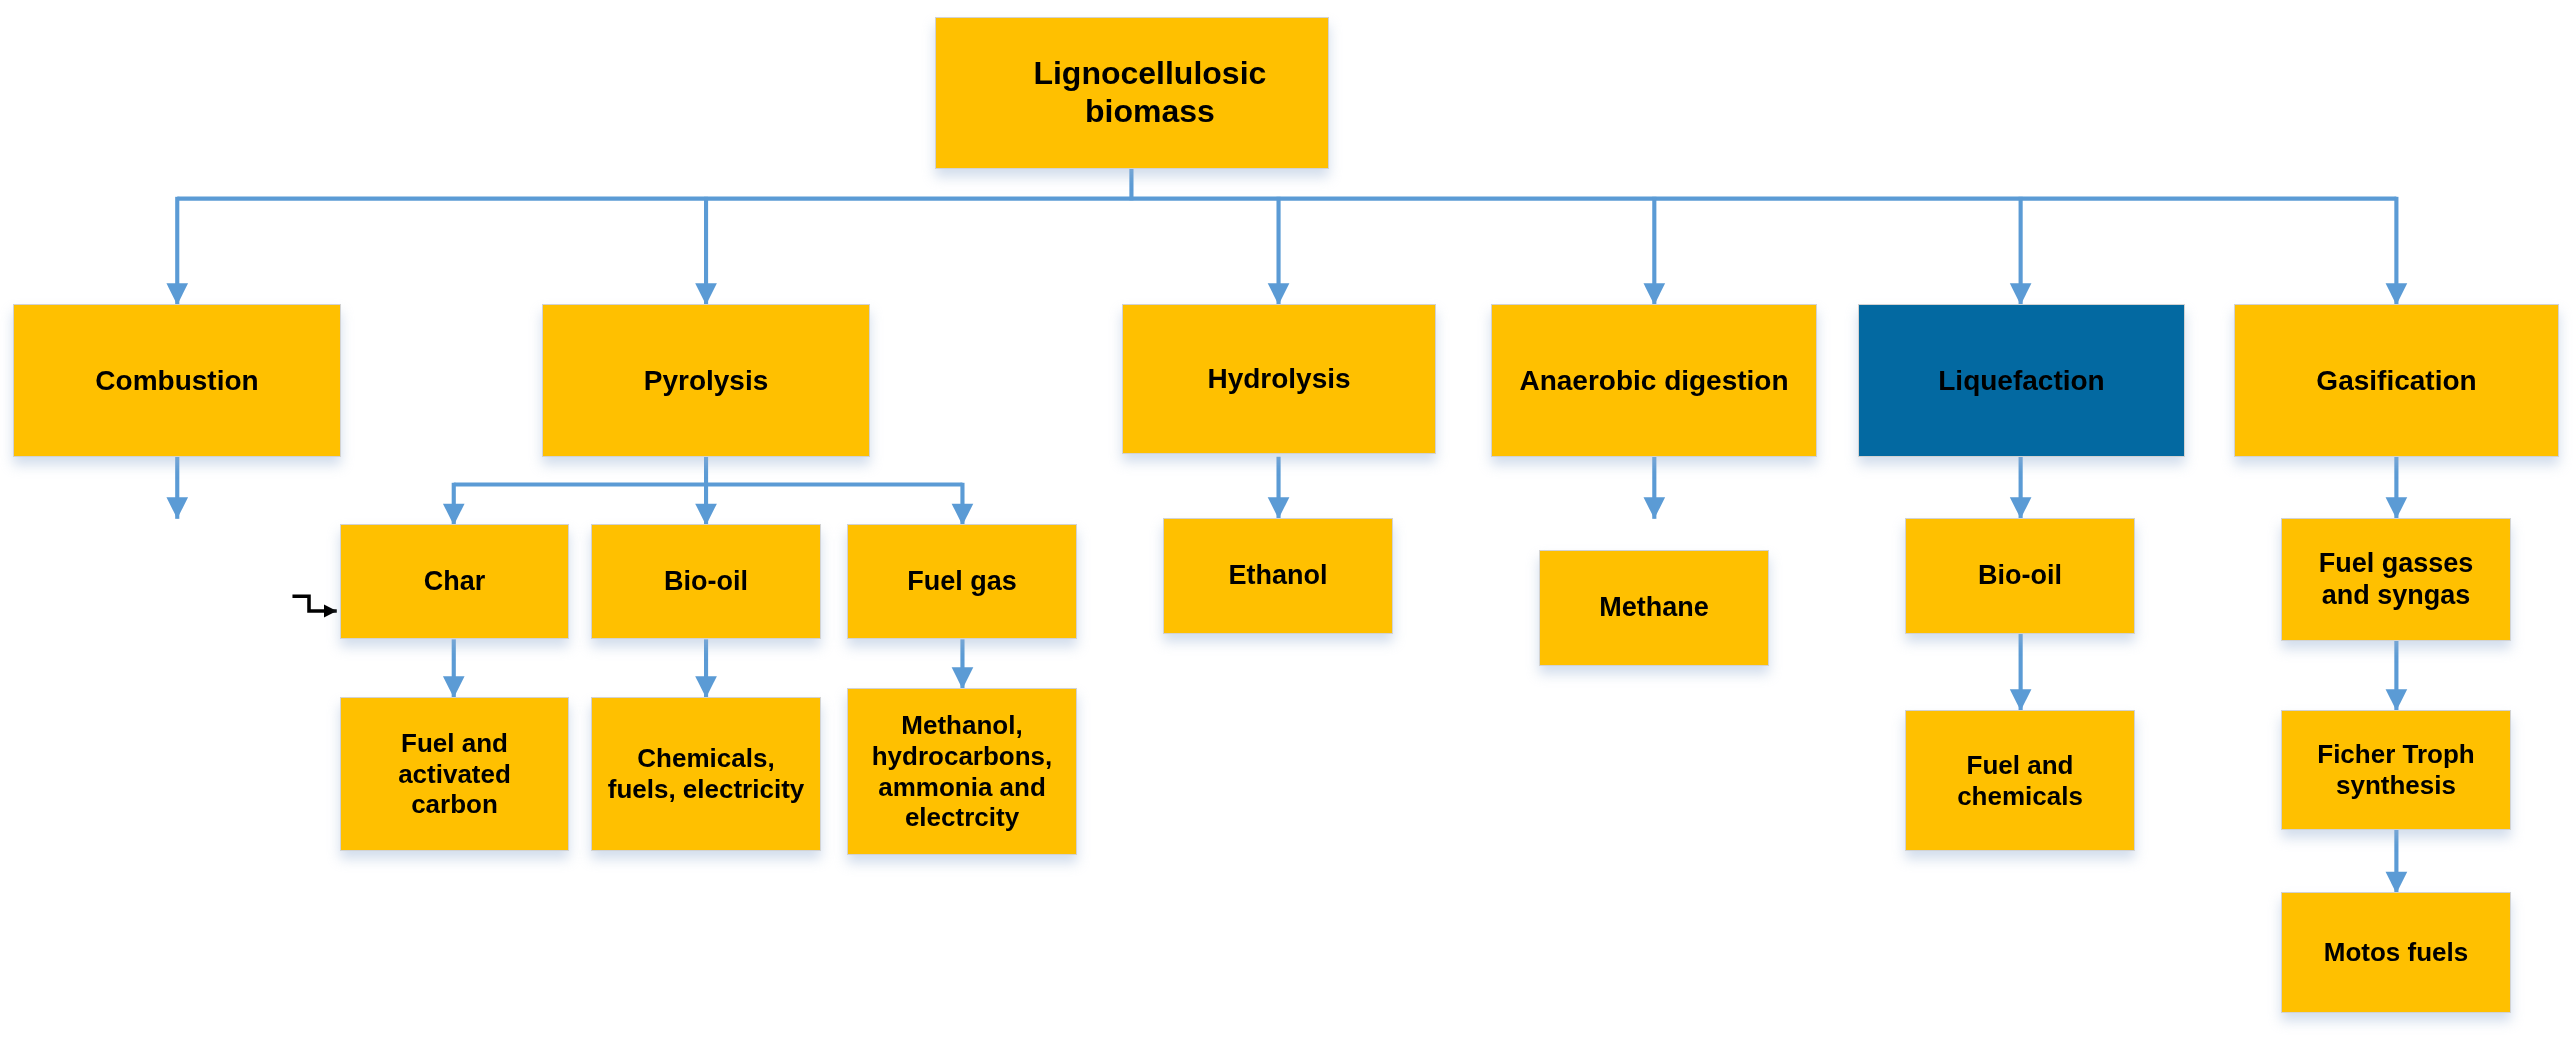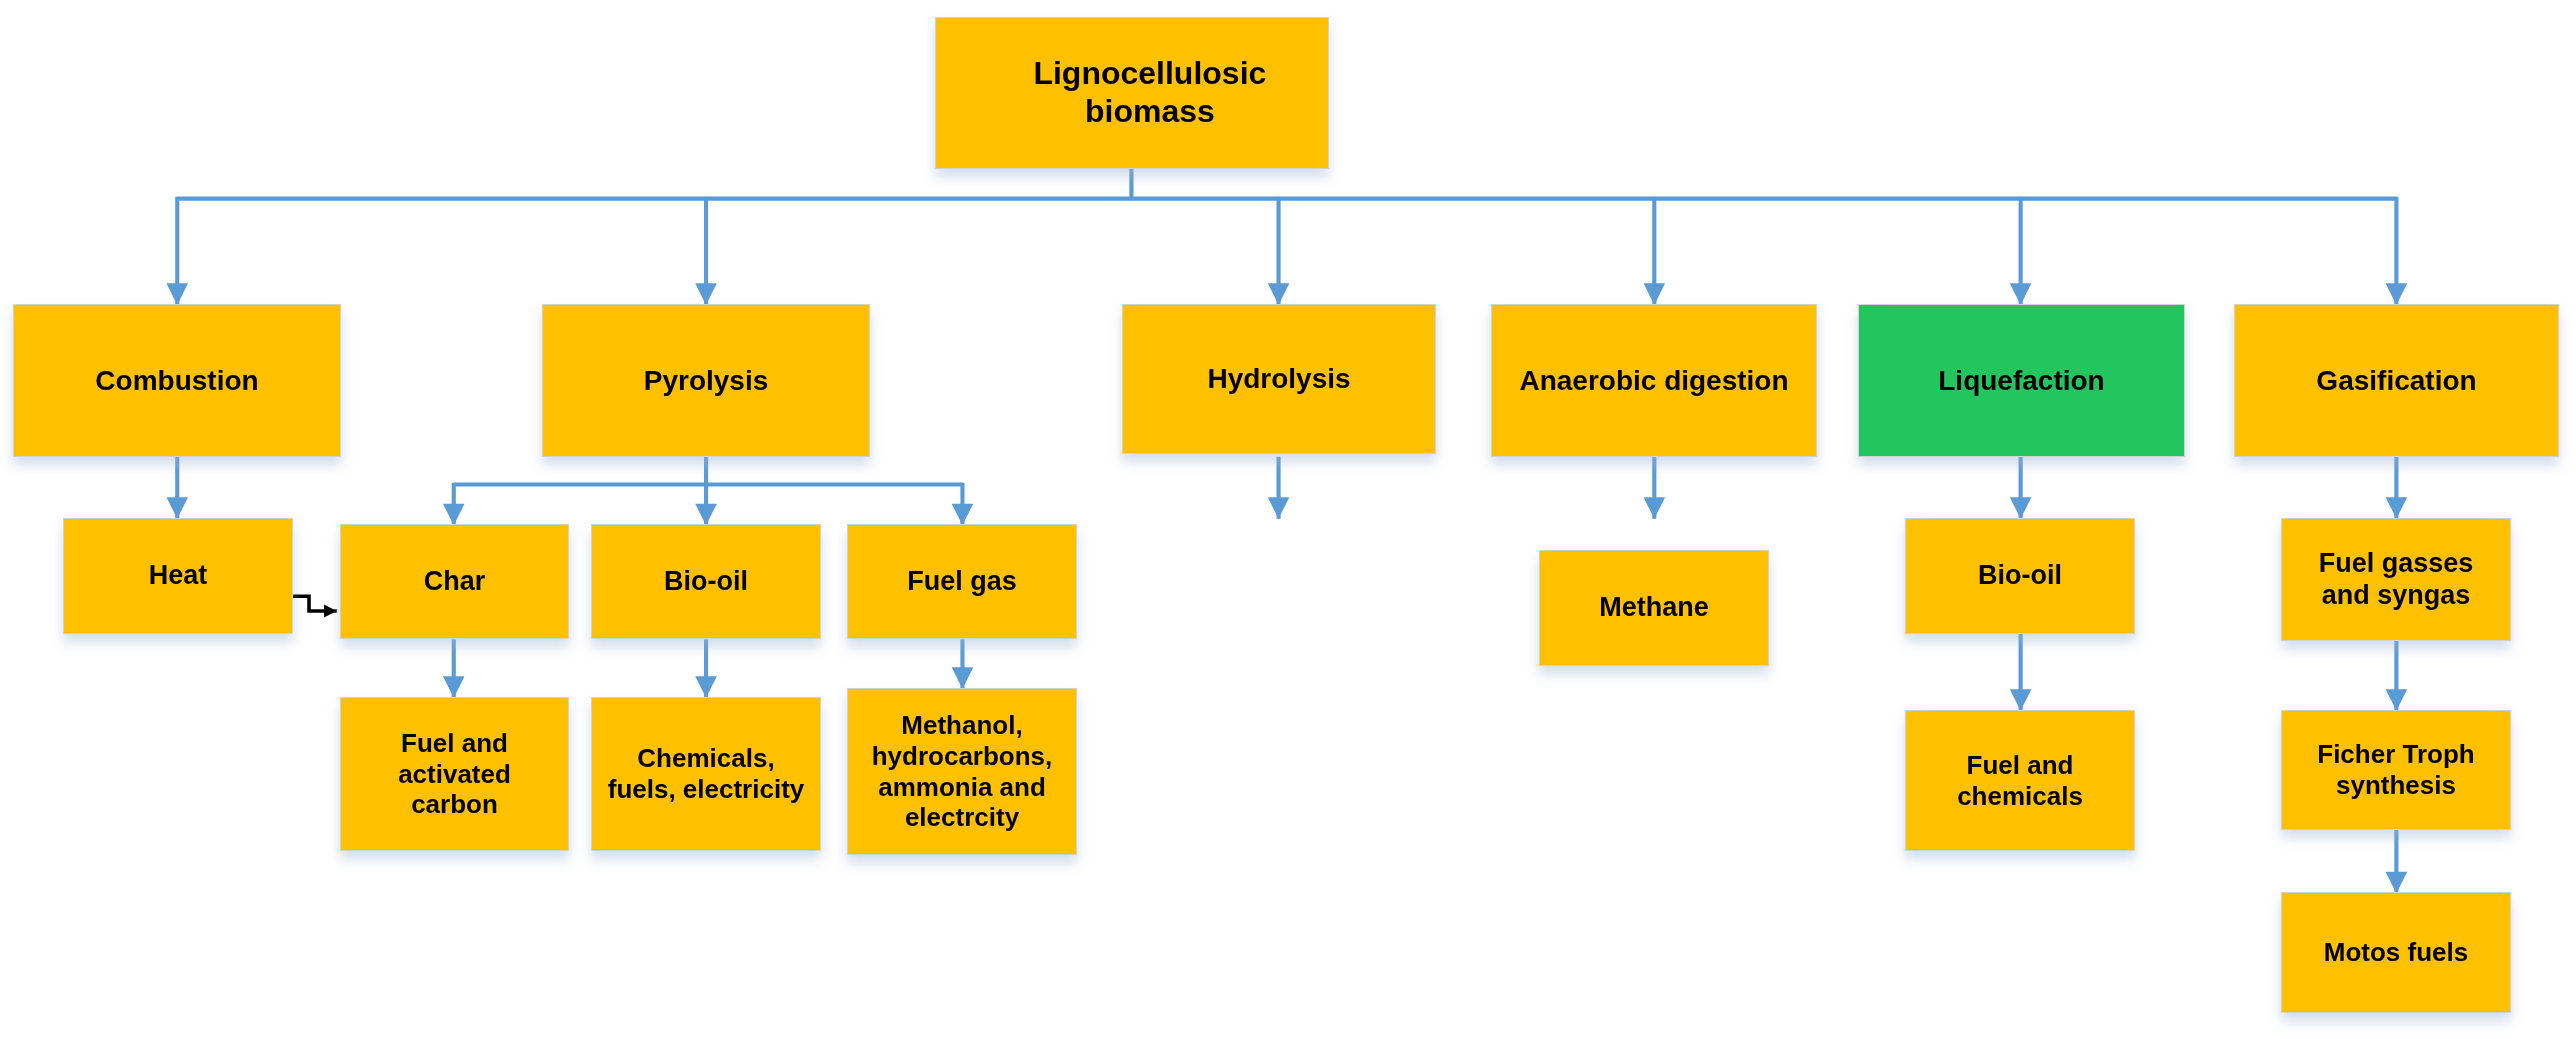--- a/index.html
+++ b/index.html
@@ -87,27 +87,27 @@
     <polyline class="edge-black ek" points="495,1009 523,1009 523,1034 570,1034" marker-end="url(#arrowBlack)" stroke="#000000"></polyline>
   </svg>
 
   <div class="node lvl1" style="left: 935px; top: 16.5px; width: 394px; height: 152px; background: rgb(255, 192, 0); color: rgb(0, 0, 0); padding-left: 44px;">Lignocellulosic
 biomass</div>
 
   <div class="node lvl2" style="left: 542px; top: 304px; width: 328px; height: 153px; background: rgb(255, 192, 0); color: rgb(0, 0, 0);">Pyrolysis</div>
   <div class="node lvl2" style="left: 13px; top: 304px; width: 328px; height: 153px; background: rgb(255, 192, 0); color: rgb(0, 0, 0);">Combustion</div>
   <div class="node lvl2" style="left: 1122px; top: 304px; width: 314px; height: 150px; background: rgb(255, 192, 0); color: rgb(0, 0, 0);">Hydrolysis</div>
   <div class="node lvl2" style="left: 1491px; top: 304px; width: 326px; height: 153px; background: rgb(255, 192, 0); color: rgb(0, 0, 0);">Anaerobic digestion</div>
-  <div class="node lvl2" style="left: 1858px; top: 304px; width: 327px; height: 153px; background: #22c55e; color: rgb(0, 0, 0);">Liquefaction</div>
+  <div class="node lvl2" style="left: 1858px; top: 304px; width: 327px; height: 153px; background: #0369a1; color: rgb(0, 0, 0);">Liquefaction</div>
   <div class="node lvl2" style="left: 2234px; top: 304px; width: 325px; height: 153px; background: rgb(255, 192, 0); color: rgb(0, 0, 0);">Gasification</div>
 
-  <div class="node lvl3" style="left: 63px; top: 518px; width: 230px; height: 116px; background: rgb(255, 192, 0); color: rgb(0, 0, 0);">Heat</div>
   <div class="node lvl3" style="left: 340px; top: 524px; width: 229px; height: 115px; background: rgb(255, 192, 0); color: rgb(0, 0, 0);">Char</div>
   <div class="node lvl3" style="left: 591px; top: 524px; width: 230px; height: 115px; background: rgb(255, 192, 0); color: rgb(0, 0, 0);">Bio-oil</div>
   <div class="node lvl3" style="left: 847px; top: 524px; width: 230px; height: 115px; background: rgb(255, 192, 0); color: rgb(0, 0, 0);">Fuel gas</div>
+  <div class="node lvl3" style="left: 1163px; top: 518px; width: 230px; height: 116px; background: rgb(255, 192, 0); color: rgb(0, 0, 0);">Ethanol</div>
   <div class="node lvl3" style="left: 1539px; top: 518px; width: 230px; height: 116px; background: rgb(255, 192, 0); color: rgb(0, 0, 0); margin-top: 32px;">Methane</div>
   <div class="node lvl3" style="left: 1905px; top: 518px; width: 230px; height: 116px; background: rgb(255, 192, 0); color: rgb(0, 0, 0);">Bio-oil</div>
   <div class="node lvl3" style="left: 2281px; top: 518px; width: 230px; height: 123px; background: rgb(255, 192, 0); color: rgb(0, 0, 0);">Fuel gasses
 and syngas</div>
 
   <div class="node lvl4" style="left: 340px; top: 697px; width: 229px; height: 154px; background: rgb(255, 192, 0); color: rgb(0, 0, 0);">Fuel and
 activated
 carbon</div>
   <div class="node lvl4" style="left: 591px; top: 697px; width: 230px; height: 154px; background: rgb(255, 192, 0); color: rgb(0, 0, 0);">Chemicals,
 fuels, electricity</div>

